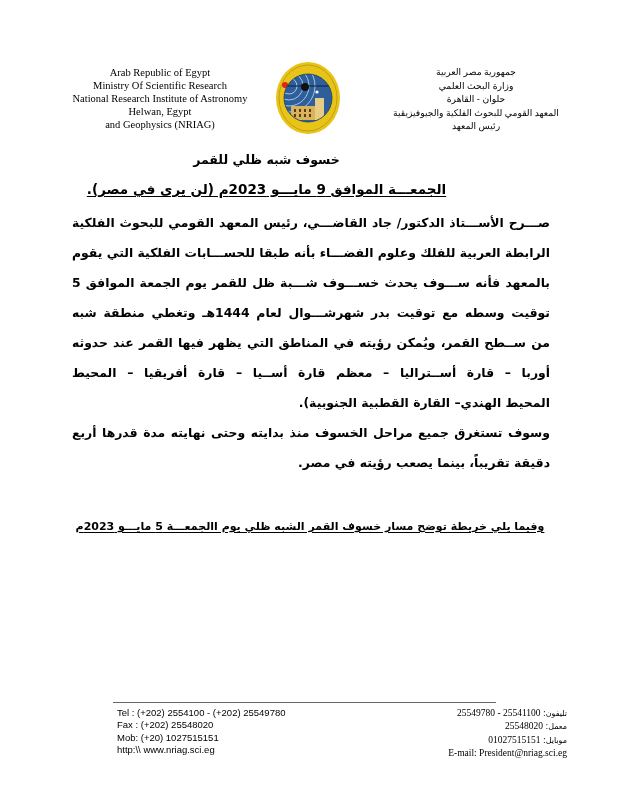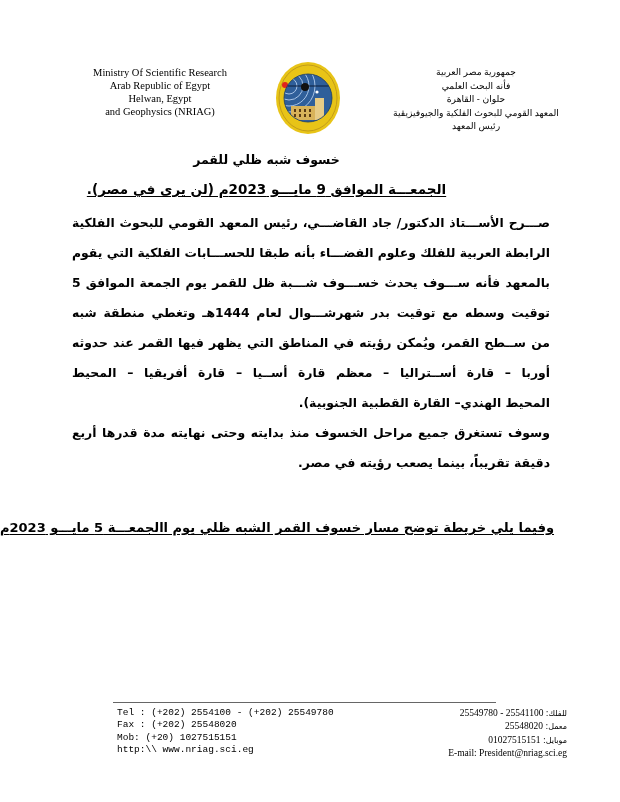--- a/index.html
+++ b/index.html
@@ -24,39 +24,40 @@
 
   
   .body { position: absolute; left: 72px; width: 478px; direction: rtl; text-align: justify;
     font-family: "DejaVu Sans", sans-serif; font-weight: bold; font-size: 12.4px; }
   .line { display: block; height: 30px; line-height: 30px; white-space: nowrap; overflow: hidden; text-align: right; }
   .line.just { text-align-last: justify; text-align: justify; white-space: normal; }
   .p1 { top: 208px; }
   .p2 { top: 418px; }
   .ul { text-underline-offset: 2px; }
 
-  .map-caption { position: absolute; left: 0; width: 620px; text-align: left; direction: rtl; top: 520px;
-    font-family: "DejaVu Sans", sans-serif; font-weight: bold; font-size: 13px; white-space: nowrap; }
+  .map-caption { position: absolute; left: 0; width: 620px; text-align: center; direction: rtl; top: 520px;
+    font-family: "DejaVu Sans", sans-serif; font-weight: bold; font-size: 11px; white-space: nowrap; }
   .map-caption span { text-decoration: underline; text-underline-offset: 2px; }
 
   
   .footer-rule { position: absolute; left: 113px; top: 702px; width: 383px; height: 1px; background: #666; }
-  .foot-en { position: absolute; left: 117px; top: 707px; font-family: Liberation Mono, monospace; font-size: 9.5px; line-height: 12.4px; }
+  .foot-en { position: absolute; left: 117px; top: 707px; font-family: Liberation Sans, sans-serif; font-size: 9.5px; line-height: 12.4px; }
   .foot-ar { position: absolute; right: 53px; top: 707px; text-align: right; font-family: "Liberation Serif", serif; font-size: 9.5px; line-height: 12.4px; }
   .foot-line { display: block; white-space: nowrap; }
   .foot-ar .lbl { font-family: "DejaVu Sans", sans-serif; font-size: 8px; }
 </style>
 </head>
 <body>
 
 <div class="page">
 
   <div class="hdr-en">
+    <span class="hdr-line">Arab Republic of Egypt</span>
     <span class="hdr-line">Ministry Of Scientific Research</span>
-    <span class="hdr-line">Arab Republic of Egypt</span>
+    <span class="hdr-line">National Research Institute of Astronomy</span>
     <span class="hdr-line">Helwan, Egypt</span>
     <span class="hdr-line">and Geophysics (NRIAG)</span>
   </div>
 
   <div class="logo">
     <svg width="66" height="76" viewBox="0 0 66 76">
       <defs>
         <clipPath id="innerClip">
             <circle cx="33" cy="38" r="24"></circle>
           </clipPath>
@@ -83,21 +84,21 @@
         <rect x="29" y="54" width="2" height="3" fill="#5b3b12"></rect>
         <rect x="34" y="54" width="2" height="3" fill="#5b3b12"></rect>
       </g>
       <circle cx="10" cy="25" r="3" fill="#e0231c"></circle>
       <circle cx="33" cy="38" r="24" fill="none" stroke="#1b3c66" stroke-width="0.8"></circle>
     </svg>
   </div>
 
   <div class="hdr-ar">
     <span class="hdr-line">جمهورية مصر العربية</span>
-    <span class="hdr-line">فأنه البحث العلمي</span>
+    <span class="hdr-line">وزارة البحث العلمي</span>
     <span class="hdr-line">حلوان - القاهرة</span>
     <span class="hdr-line">المعهد القومي للبحوث الفلكية والجيوفيزيقية</span>
     <span class="hdr-line">رئيس المعهد</span>
   </div>
 
   <div class="title title-1">خسوف شبه ظلي للقمر</div>
   <div class="title title-2">
     <span>الجمعـــة الموافق 9 مايـــو 2023م (لن يرى في مصر).</span>
   </div>
 
@@ -123,19 +124,19 @@
   <div class="footer-rule"></div>
 
   <div class="foot-en">
     <span class="foot-line">Tel   : (+202) 2554100 - (+202) 25549780</span>
     <span class="foot-line">Fax  : (+202) 25548020</span>
     <span class="foot-line">Mob: (+20) 1027515151</span>
     <span class="foot-line">http:\\ www.nriag.sci.eg</span>
   </div>
 
   <div class="foot-ar">
-    <span class="foot-line"><span>25549780 - 25541100</span> <span class="lbl" dir="rtl">للفلك:</span></span>
+    <span class="foot-line"><span>25549780 - 25541100</span> <span class="lbl" dir="rtl">تليفون:</span></span>
     <span class="foot-line"><span>25548020</span> <span class="lbl" dir="rtl">معمل:</span></span>
     <span class="foot-line"><span>01027515151</span> <span class="lbl" dir="rtl">موبايل:</span></span>
     <span class="foot-line">E-mail: President@nriag.sci.eg</span>
   </div>
 
 </div>
 
 </body></html>

